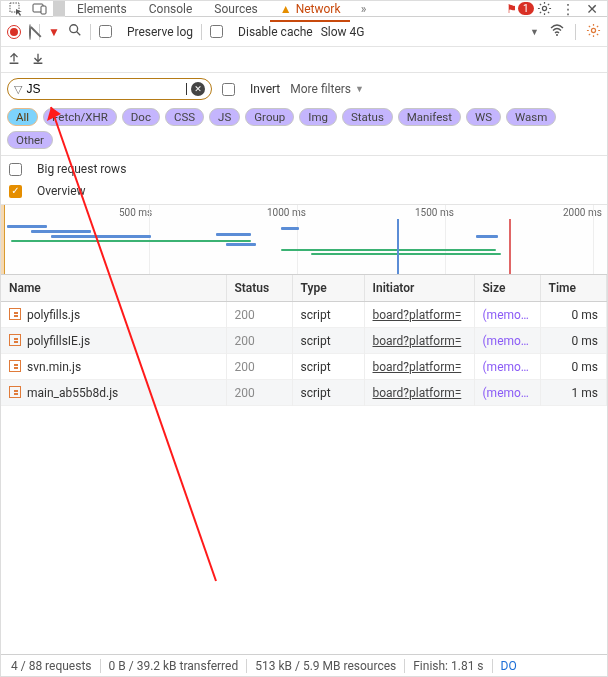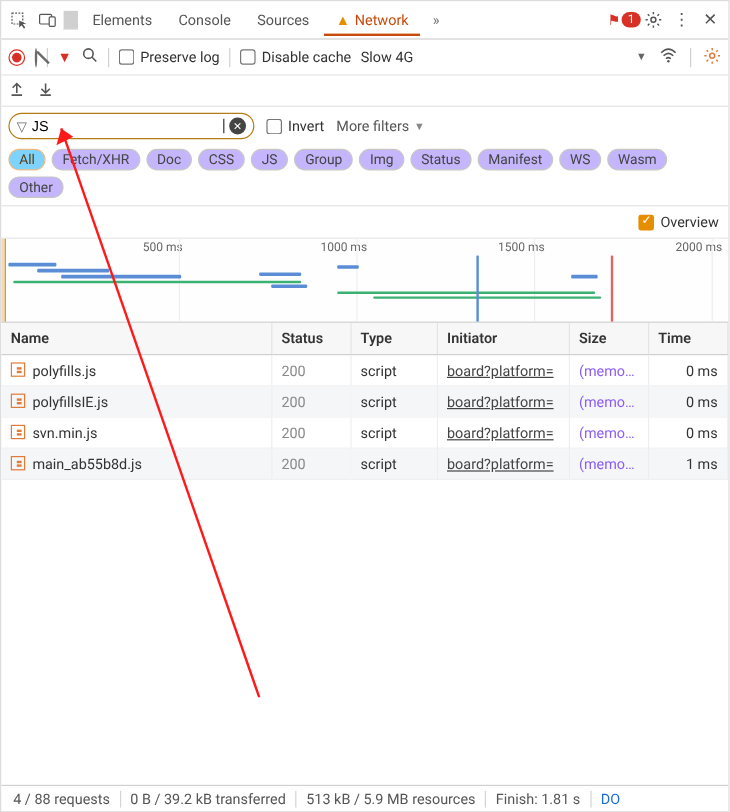--- a/index.html
+++ b/index.html
@@ -1,35 +1,35 @@
 <!DOCTYPE html>
 <html><head>
 <meta charset="utf-8">
 <style>
   * { box-sizing: border-box; margin: 0; padding: 0; }
   body { font-family: "Segoe UI", Roboto, Arial, sans-serif; font-size: 12px; color: #333; background: #fff; width: 608px; height: 677px; overflow: hidden; position: relative; border: 1px solid #ddd; }
   
   
-  .tab-bar { display: flex; align-items: center; height: 32px; border-bottom: 1px solid #d0d0d0; padding: 0 4px; gap: 2px; }
+  .tab-bar { display: flex; align-items: center; height: 16px; border-bottom: 1px solid #d0d0d0; padding: 0 4px; gap: 2px; }
   .tab-bar .icon-btn { width: 22px; height: 22px; display: flex; align-items: center; justify-content: center; cursor: pointer; }
   .tab { padding: 5px 10px; cursor: pointer; color: #555; font-size: 12px; }
   .tab.active { color: #c84a0d; position: relative; }
   .tab.active::after { content:""; position:absolute; left:0; right:0; bottom:-1px; height:2px; background:#c84a0d; }
   .tab .warn { color:#e58e00; margin-right:4px; }
   .spacer { flex: 1; }
   .badge { background:#d93025; color:#fff; border-radius:8px; font-size:10px; padding:1px 5px; margin-left:1px;}
   
   
   .toolbar { display:flex; align-items:center; height:30px; border-bottom:1px solid #e4e4e4; padding:0 6px; gap:8px; }
   .toolbar .divider { width:1px; height:16px; background:#d0d0d0; }
   .rec-btn { width:14px; height:14px; border:1.5px solid #d93025; border-radius:50%; display:flex; align-items:center; justify-content:center;}
   .rec-btn .dot { width:8px; height:8px; background:#d93025; border-radius:50%; }
   .noentry { width:14px; height:14px; border:1.5px solid #6a6a6a; border-radius:50%; position:relative;}
   .noentry::after { content:""; position:absolute; width:14px; height:1.5px; background:#6a6a6a; top:6px; left:-1px; transform:rotate(45deg); }
-  .chk { display:flex; align-items:center; gap:5px; cursor:pointer; color:#333;justify-content:flex-end;}
+  .chk { display:flex; align-items:center; gap:15px; cursor:pointer; color:#333;}
   .chk input { width:13px; height:13px; }
   .throttle { display:flex; align-items:center; gap:3px; cursor:pointer; }
   .toolbar-right { margin-left:auto; display:flex; align-items:center; gap:10px; }
   
   
   .sub-toolbar { display:flex; align-items:center; height:26px; padding:0 6px; gap:10px; border-bottom:1px solid #e4e4e4;}
   
   
   .filter-row { display:flex; align-items:center; height:32px; padding:0 6px; gap:10px; }
   .filter-input-wrap { display:flex; align-items:center; border:1.5px solid #b57b16; border-radius:14px; height:22px; padding:0 6px; width:205px; background:#fff;}
@@ -194,20 +194,24 @@
     <span class="pill">Img</span>
     <span class="pill">Status</span>
     <span class="pill">Manifest</span>
     <span class="pill">WS</span>
     <span class="pill">Wasm</span>
     <span class="pill">Other</span>
   </div>
 
 <div class="options-row">
   <div class="options-col">
+    <label class="chk">
+        <input type="checkbox" style="">
+        <span>Big request rows</span>
+      </label>
     <label class="chk">
         <span class="chk-checked">✓</span>
         <span>Overview</span>
       </label>
   </div>
 </div>
 
 <div class="timeline">
   <div class="sel-lt"></div>
   <div class="tick" style="left:118px">500 ms</div>

